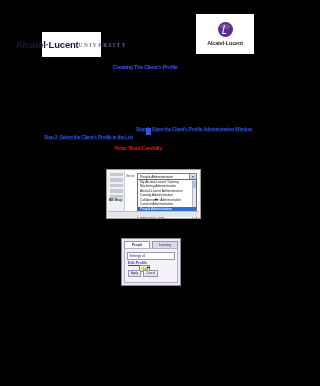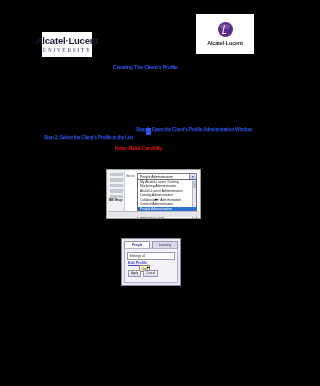--- a/index.html
+++ b/index.html
@@ -21,25 +21,25 @@
     position: absolute;
     inset: 0;
     background: #000000;
   }
 
   
   .logo-univ {
     position: absolute;
     left: 42px;
     top: 32px;
-    width: 50px;
+    width: 59px;
     height: 25px;
     background: #ffffff;
     display: flex;
-    flex-direction: column;
+    flex-direction: row;
     align-items: center;
     justify-content: center;
     line-height: 1;
   }
   .logo-univ .lu-main {
     font-family: "Liberation Sans", sans-serif;
     font-size: 9.5px;
     font-weight: bold;
     color: #1b1b3a;
     letter-spacing: -0.2px;

